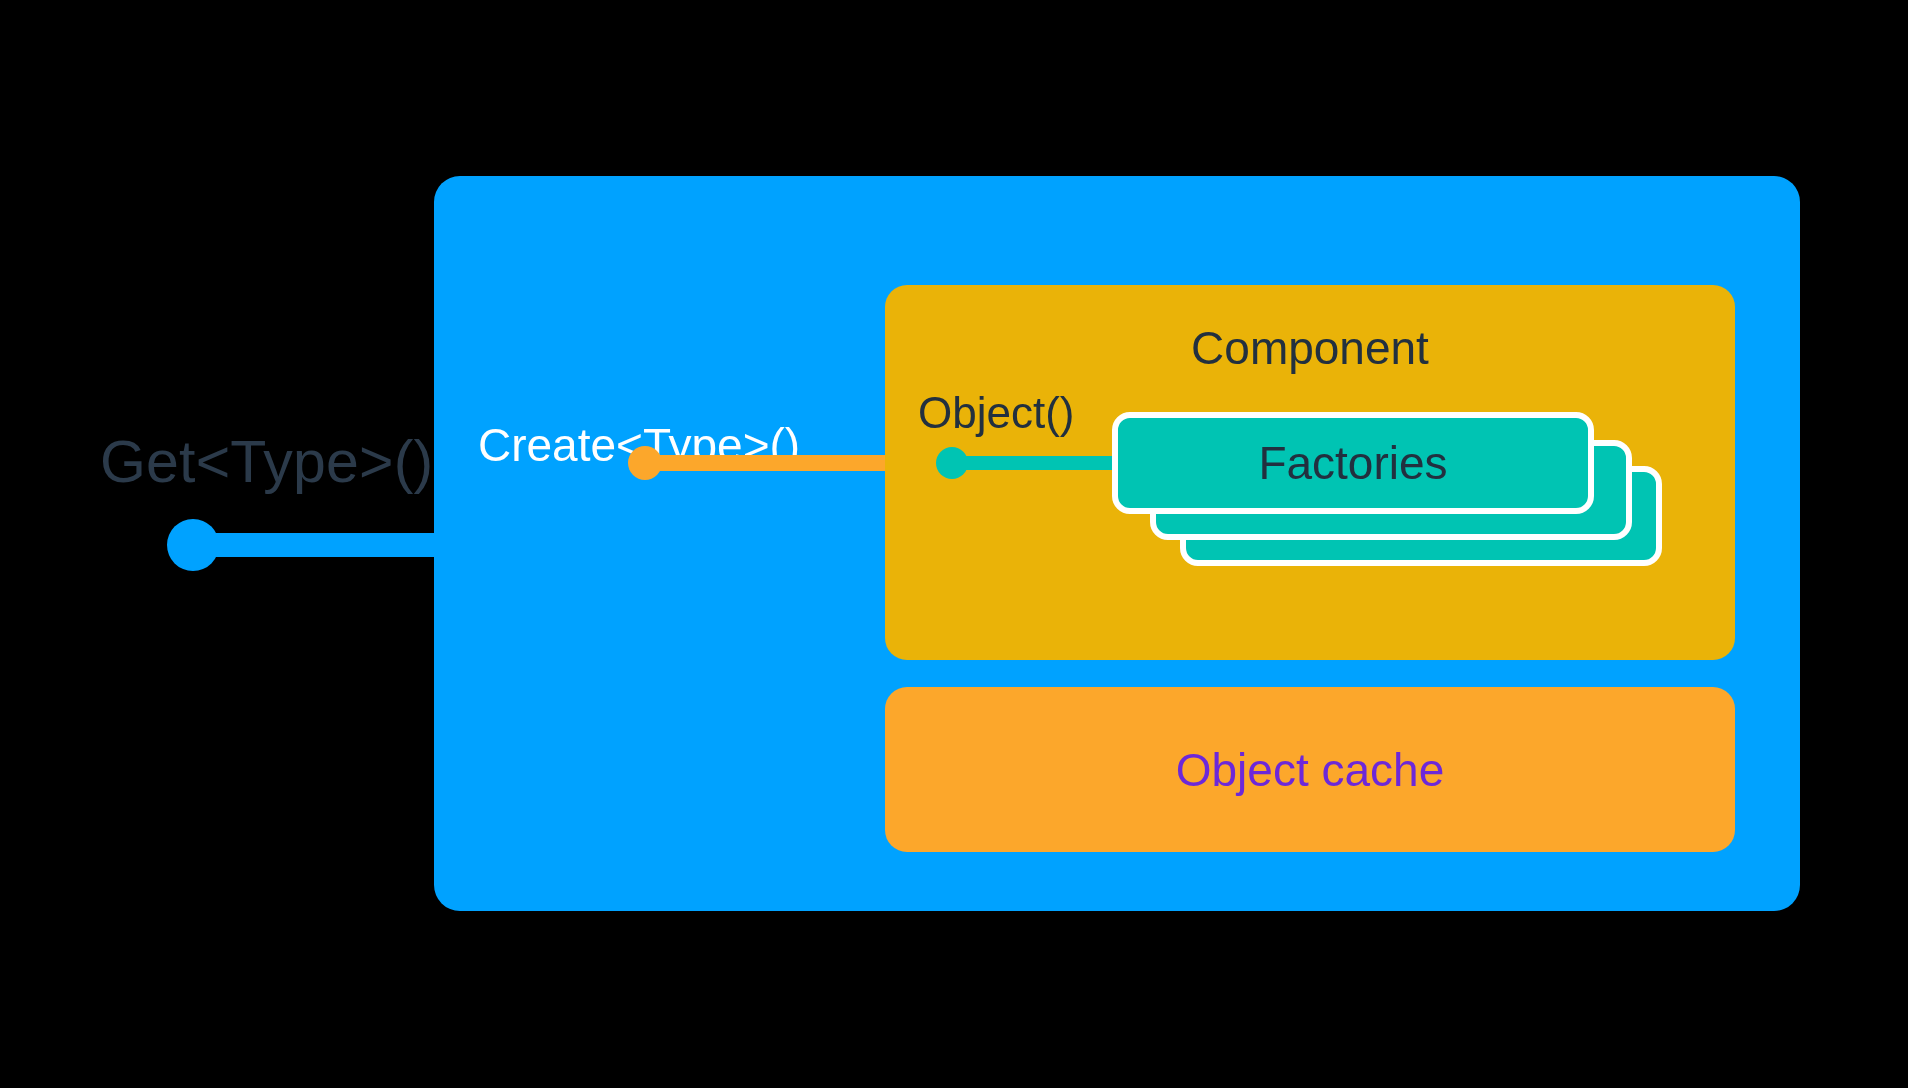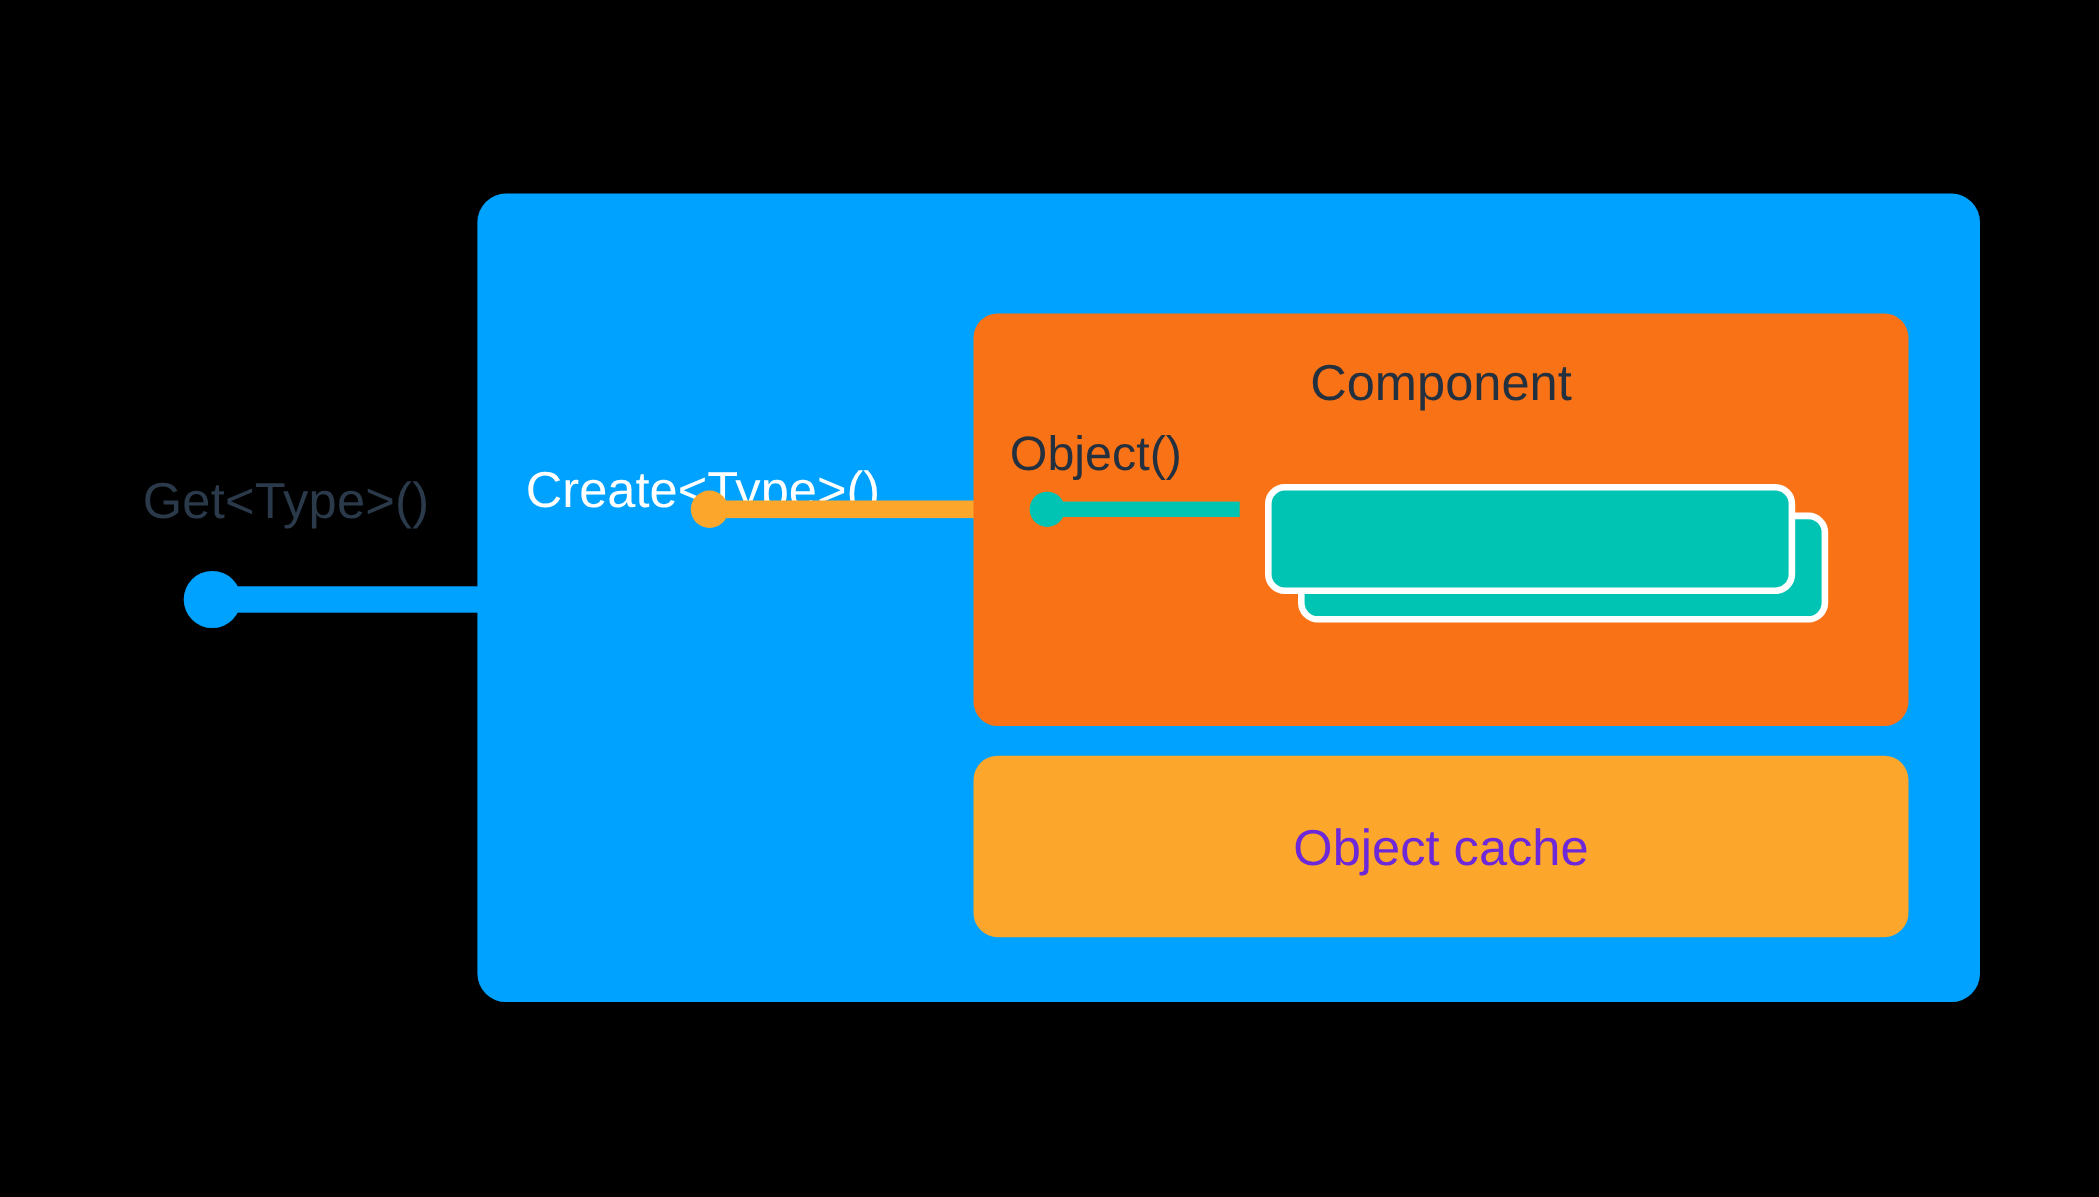--- a/index.html
+++ b/index.html
@@ -23,21 +23,21 @@
     background: #000000;
   }
 
   
   .ext-label {
     position: absolute;
     left: 100px;
     top: 428px;
     width: 320px;
     text-align: center;
-    font-size: 46px;
+    font-size: 59px;
     color: #2B3A4A;
     white-space: nowrap;
     letter-spacing: 0.2px;
   }
   .ext-dot {
     position: absolute;
     left: 167px;
     top: 519px;
     width: 52px;
     height: 52px;
@@ -97,21 +97,21 @@
     background: #FCA72B;
   }
 
   
   .box-component {
     position: absolute;
     left: 885px;
     top: 285px;
     width: 850px;
     height: 375px;
-    background: #f97316;
+    background: #eab308;
     border-radius: 22px;
   }
   .component-title {
     position: absolute;
     left: 0;
     top: 36px;
     width: 100%;
     text-align: center;
     font-size: 46px;
     color: #22303F;
@@ -235,18 +235,21 @@
   <div class="create-label" style="left:918px; top:388px;">Object()</div>
 
   <div class="c-dot" style="left:936px; top:447px;"></div>
 
   <div class="c-line" style="left:952px; top:456px; width:175px;"></div>
 
   <div class="factory-card back2"></div>
 
   <div class="factory-card back1"></div>
 
+  <div class="factory-card front">
+    <div class="factories-title">Factories</div>
+  </div>
 
   <div class="box-objectcache">
     <div class="objectcache-title">Object cache</div>
   </div>
 
 </div>
 
 </body></html>

